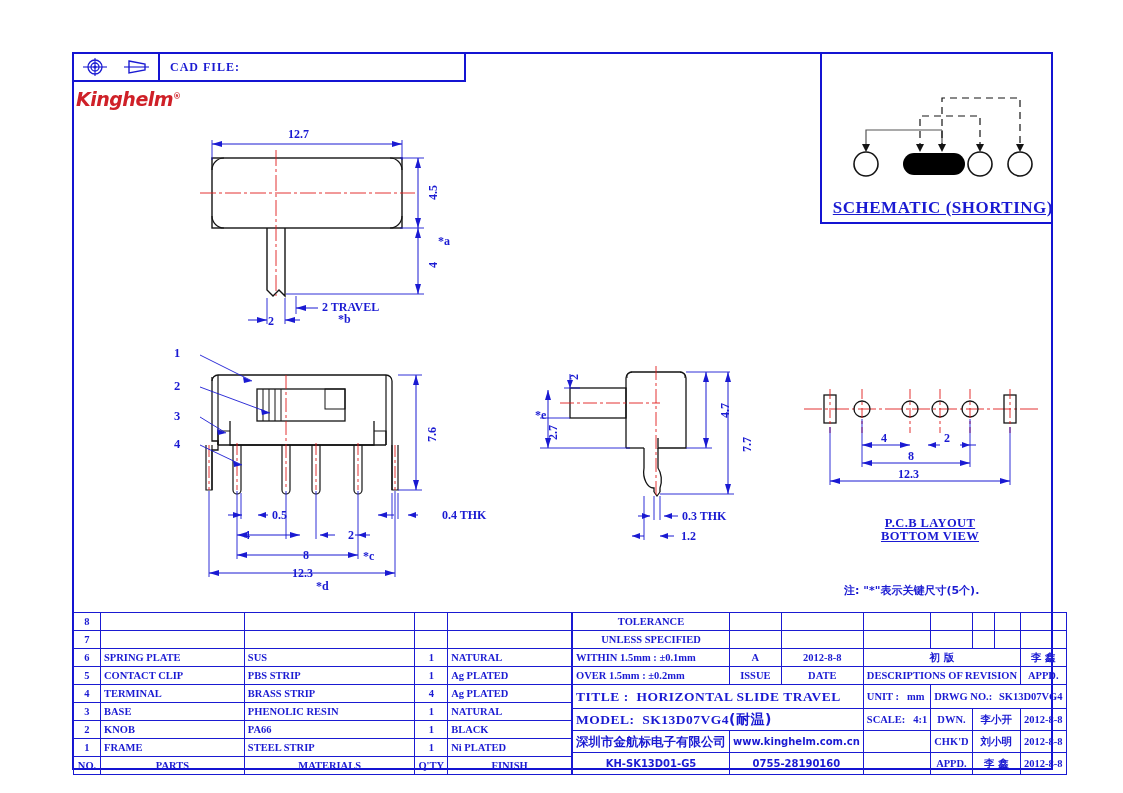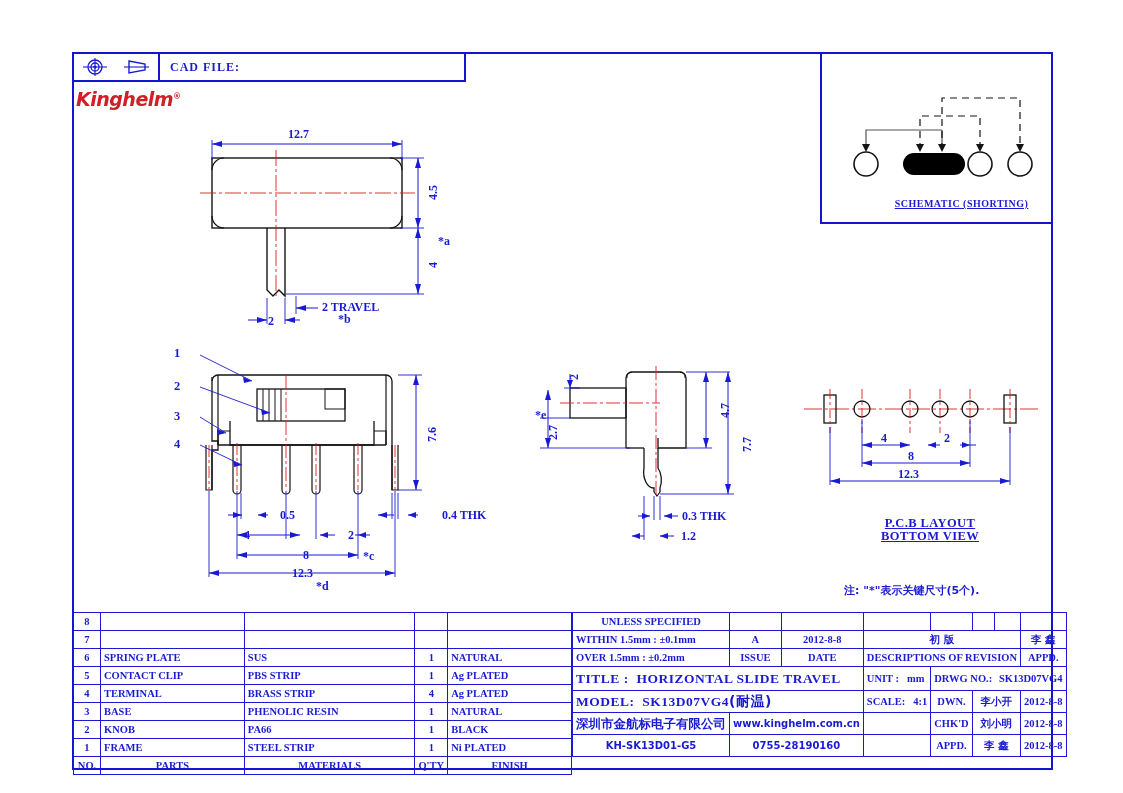--- a/index.html
+++ b/index.html
@@ -51,23 +51,23 @@
   .logo sup { font-size: 8px; vertical-align: super; }
 
   
   .schem-box {
     position: absolute; left: 820px; top: 52px;
     width: 233px; height: 172px;
     border: 2px solid #1414d2; box-sizing: border-box;
   }
   .schem-cap {
     position: absolute; left: 820px; top: 198px;
-    width: 233px; text-align: center;
-    font-size: 10px; font-weight: bold; color: #1a1ad2;
-    text-decoration: underline; letter-spacing: 0.5px; margin-left: 25px;
+    width: 233px; text-align: right;
+    font-size: 17px; font-weight: bold; color: #1a1ad2;
+    text-decoration: underline; letter-spacing: 0.5px;
   }
 
   
   .dim {
     position: absolute;
     font-size: 12px; font-weight: bold; color: #1a1ad2;
     font-family: "Liberation Serif", serif;
     white-space: nowrap;
   }
   .dim.vert {
@@ -301,21 +301,21 @@
     <line x1="67" y1="146" x2="67" y2="214" stroke="#1a1ad2" stroke-width="0.9"></line>
     <line x1="188" y1="146" x2="188" y2="214" stroke="#1a1ad2" stroke-width="0.9"></line>
     <line x1="116" y1="146" x2="116" y2="194" stroke="#1a1ad2" stroke-width="0.9"></line>
     <line x1="146" y1="146" x2="146" y2="194" stroke="#1a1ad2" stroke-width="0.9"></line>
   </svg>
   <div class="callout" style="left:174px; top:346px;">1</div>
   <div class="callout" style="left:174px; top:379px;">2</div>
   <div class="callout" style="left:174px; top:409px;">3</div>
   <div class="callout" style="left:174px; top:437px;">4</div>
   <div class="dim vert" style="left:425px; top:442px;">7.6</div>
-  <div class="dim" style="left:280px; top:508px;">0.5</div>
+  <div class="dim" style="left:272px; top:508px;">0.5</div>
   <div class="dim" style="left:442px; top:508px;">0.4  THK</div>
   <div class="dim" style="left:244px; top:528px;">4</div>
   <div class="dim" style="left:348px; top:528px;">2</div>
   <div class="dim" style="left:303px; top:548px;">8</div>
   <div class="dim" style="left:363px; top:549px;">*c</div>
   <div class="dim" style="left:292px; top:566px;">12.3</div>
   <div class="dim" style="left:316px; top:579px;">*d</div>
 
   <svg class="abs" style="left:540px; top:360px;" width="220" height="200">
 
@@ -507,20 +507,30 @@
         <col style="width:44px">
         <col style="width:70px">
       <col style="width:52px">
         <col style="width:40px">
         <col style="width:42px">
         <col style="width:50px">
         <col style="width:42px">
     </colgroup>
     <tbody>
 
+      <tr>
+        <td class="ctr">TOLERANCE</td>
+        <td></td>
+          <td></td>
+        <td></td>
+          <td></td>
+          <td></td>
+          <td></td>
+          <td></td>
+      </tr>
 
       <tr>
         <td class="ctr">UNLESS   SPECIFIED</td>
         <td></td>
           <td></td>
         <td></td>
           <td></td>
           <td></td>
           <td></td>
           <td></td>

